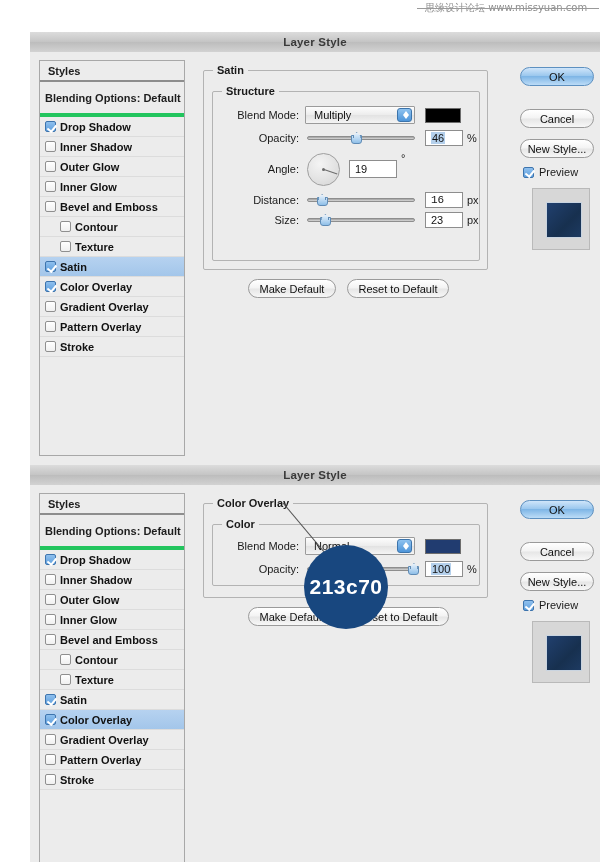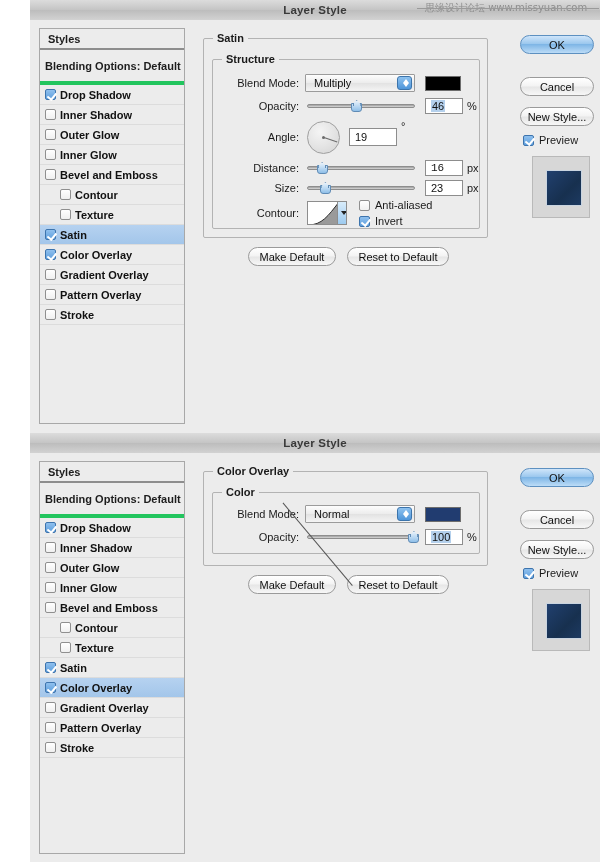--- a/index.html
+++ b/index.html
@@ -16,20 +16,21 @@
     width: 600px;
     height: 862px;
     background: #ffffff;
   }
 
   
   .dialog {
     position: absolute;
     background: #0c4a6e;
     box-sizing: border-box;
+    margin-top: 32px;
   }
   .titlebar {
     position: absolute;
     left: 0; right: 0; top: 0;
     height: 20px;
     background: linear-gradient(to bottom, #dcdcdc 0%, #c5c5c5 48%, #bdbdbd 52%, #d2d2d2 100%);
     border-bottom: 1px solid #9a9a9a;
     display: flex;
     align-items: center;
     justify-content: center;
@@ -526,41 +527,20 @@
               <div class="slider" style="width:108px; margin-left:8px;">
                 <div class="track"></div>
                 <div class="thumb" style="left:17%;"></div>
               </div>
               <div class="numfield" style="width:38px; margin-left:10px;">
                 <span>23</span>
               </div>
               <span class="unit">px</span>
             </div>
 
-            <div class="row" style="left:0px; top:140px; width:268px; height:26px;">
-              <span class="rlabel" style="width:86px;">Contour:</span>
-              <div class="contour-box" style="margin-left:8px;">
-                <svg width="31" height="23" viewBox="0 0 31 23" style="position:absolute;left:0;top:0;">
-                  <rect x="0" y="0" width="31" height="23" fill="#ffffff"></rect>
-                  <path d="M0,23 C14,23 20,14 31,0 L31,23 Z" fill="#9a9a9a"></path>
-                  <path d="M0,23 C14,23 20,14 31,0" fill="none" stroke="#2b2b2b" stroke-width="1"></path>
-                </svg>
-                <div class="arrowbtn"></div>
-              </div>
-              <div style="margin-left:12px; display:flex; flex-direction:column; gap:4px;">
-                <div class="cbrow">
-                  <div class="cb"></div>
-                  <span class="lbl">Anti-aliased</span>
-                </div>
-                <div class="cbrow">
-                  <div class="cb on"></div>
-                  <span class="lbl">Invert</span>
-                </div>
-              </div>
-            </div>
           </div>
         </div>
 
         <div class="capbtn" style="position:absolute; left:53px; top:219px; width:88px;">
           <span>Make Default</span>
         </div>
         <div class="capbtn" style="position:absolute; left:152px; top:219px; width:102px;">
           <span>Reset to Default</span>
         </div>
       </div>
@@ -709,19 +689,22 @@
         <div class="preview-box" style="position:absolute; left:22px; top:128px; width:58px; height:62px;">
           <div class="preview-inner" style="left:13px; top:13px; width:36px; height:36px; background:linear-gradient(135deg,#21406f 0%,#17304f 60%,#1d3a61 100%);"></div>
         </div>
       </div>
 
     </div>
   </div>
 
   <div class="leader" style="left:352px; top:586px; width:108px; transform: rotate(-130deg);"></div>
 
+  <div class="callout" style="left:304px; top:545px; width:84px; height:84px; background:#18477f;">
+    <span>213c70</span>
+  </div>
 
   <div class="watermark" style="left:425px; top:1px;">
     <span class="strike"></span>
     <span>思缘设计论坛 www.missyuan.com</span>
   </div>
 
 </div>
 
 </body></html>

